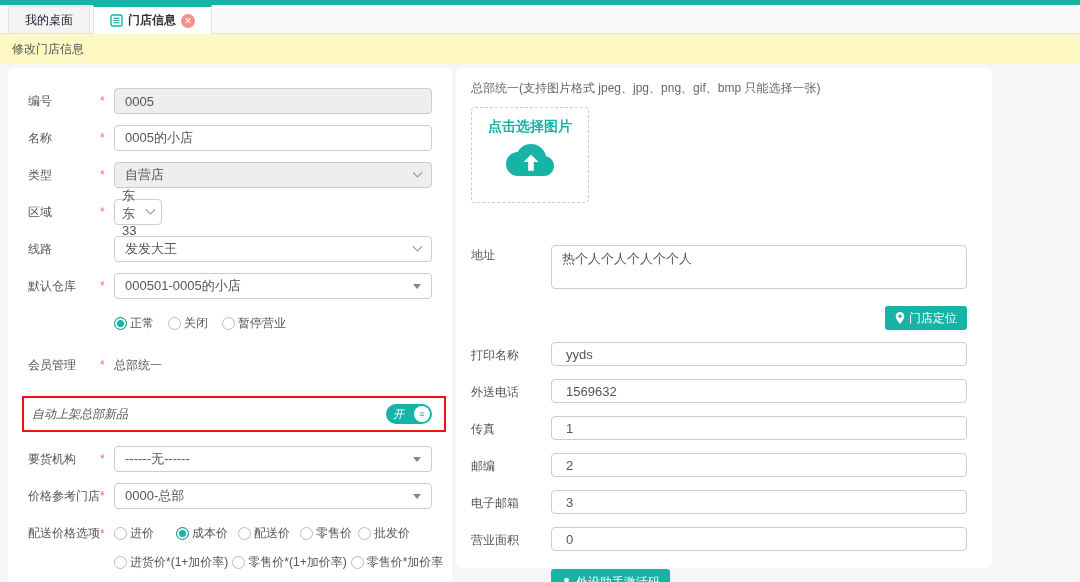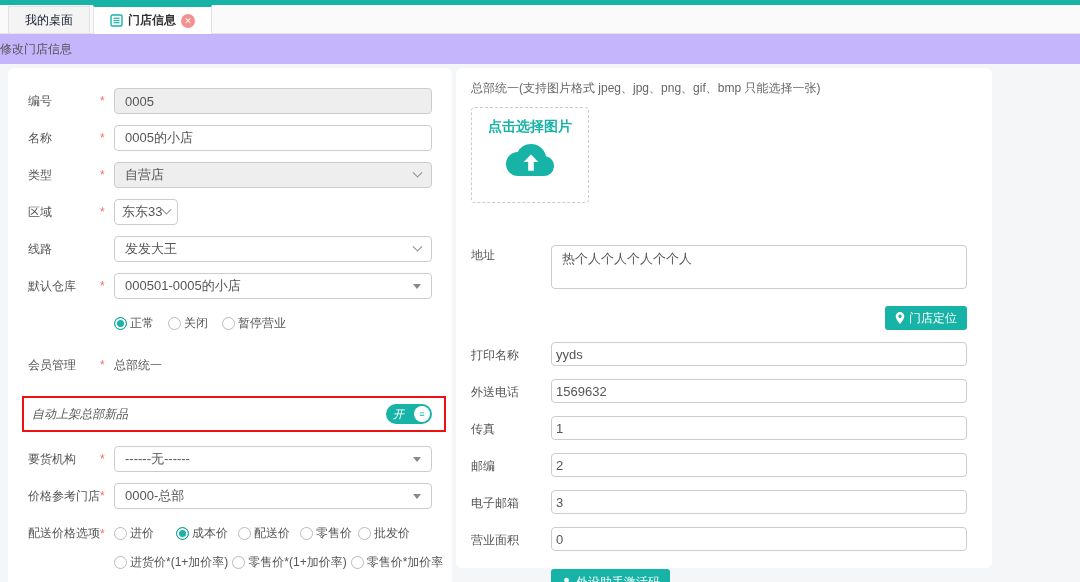--- a/index.html
+++ b/index.html
@@ -26,22 +26,22 @@
     height:29px; background:#fff; color:#333; font-weight:bold;
     border-top:2px solid #17b3a6; margin-bottom:-1px;
   }
   .tab-doc-icon { display:inline-flex; width:13px; height:13px; }
   .close-icon {
     display:inline-flex; width:14px; height:14px; border-radius:50%;
     background:#f39191; color:#fff; font-size:9px; font-weight:bold;
     align-items:center; justify-content:center; cursor:pointer;
   }
   .breadcrumb {
-    height:30px; line-height:30px; padding-left:0;
-    font-size:12px; color:#555; background:#c4b5fd;
+    height:30px; line-height:30px; padding-left:12px;
+    font-size:12px; color:#555; background:#fef9c3;
   }
 
   
   .page-body { position:relative; height:518px; background:#f4f6f8; overflow:hidden; }
   .panel { position:absolute; background:#fff; border-radius:6px; }
   .panel-left  { left:8px;   top:4px; width:444px; height:560px; padding:20px 20px 0 20px; }
   .panel-right { left:456px; top:4px; width:536px; height:500px; padding:12px 25px 0 15px; }
 
   
   .frow { display:flex; align-items:center; min-height:26px; margin-bottom:11px; }
@@ -55,21 +55,21 @@
     padding:0 10px; font-size:13px; color:#555; background:#fff; outline:none;
     font-family:inherit;
   }
   .inp.disabled { background:#eee; }
   .sel {
     width:100%; height:26px; border:1px solid #ccc; border-radius:4px;
     padding:0 10px; font-size:13px; color:#555; background:#fff;
     display:flex; align-items:center; justify-content:space-between; cursor:pointer;
   }
   .sel.disabled { background:#eee; cursor:default; }
-  .sel.narrow { width:64px; padding:0 7px; }
+  .sel.narrow { width:48px; padding:0 7px; }
   .chev {
     width:7px; height:7px; border-right:1.5px solid #888; border-bottom:1.5px solid #888;
     transform:rotate(45deg) translate(-2px,-2px); flex:none;
   }
   .tri {
     width:0; height:0; border-left:4px solid transparent; border-right:4px solid transparent;
     border-top:5px solid #888; flex:none;
   }
 
   
@@ -113,21 +113,21 @@
   }
   .upload-text { color:#17b3a6; font-size:14px; font-weight:bold; }
   .upload-cloud { margin-top:4px; }
 
   .rrow { display:flex; align-items:center; min-height:24px; margin-bottom:13px; }
   .rrow.top-align { align-items:flex-start; }
   .rlabel { width:80px; font-size:12px; color:#555; flex:none; padding-top:2px; }
   .rctrl { flex:1; }
   .rinp {
     width:100%; height:24px; border:1px solid #ccc; border-radius:4px;
-    padding:0 4px; font-size:13px; color:#555; outline:none; font-family:inherit; background:#fff;
+    padding:0 14px; font-size:13px; color:#555; outline:none; font-family:inherit; background:#fff;
   }
   .addr-ta {
     width:100%; height:44px; border:1px solid #ccc; border-radius:4px;
     padding:4px 10px; font-size:13px; color:#555; resize:none; outline:none; font-family:inherit;
   }
   .locate-row { display:flex; justify-content:flex-end; margin:2px 0 12px 0; }
   .btn-teal {
     display:inline-flex; align-items:center; gap:4px;
     background:#17b3a6; color:#fff; font-size:12px; border:none; border-radius:3px;
     height:24px; padding:0 10px; cursor:pointer; font-family:inherit;

